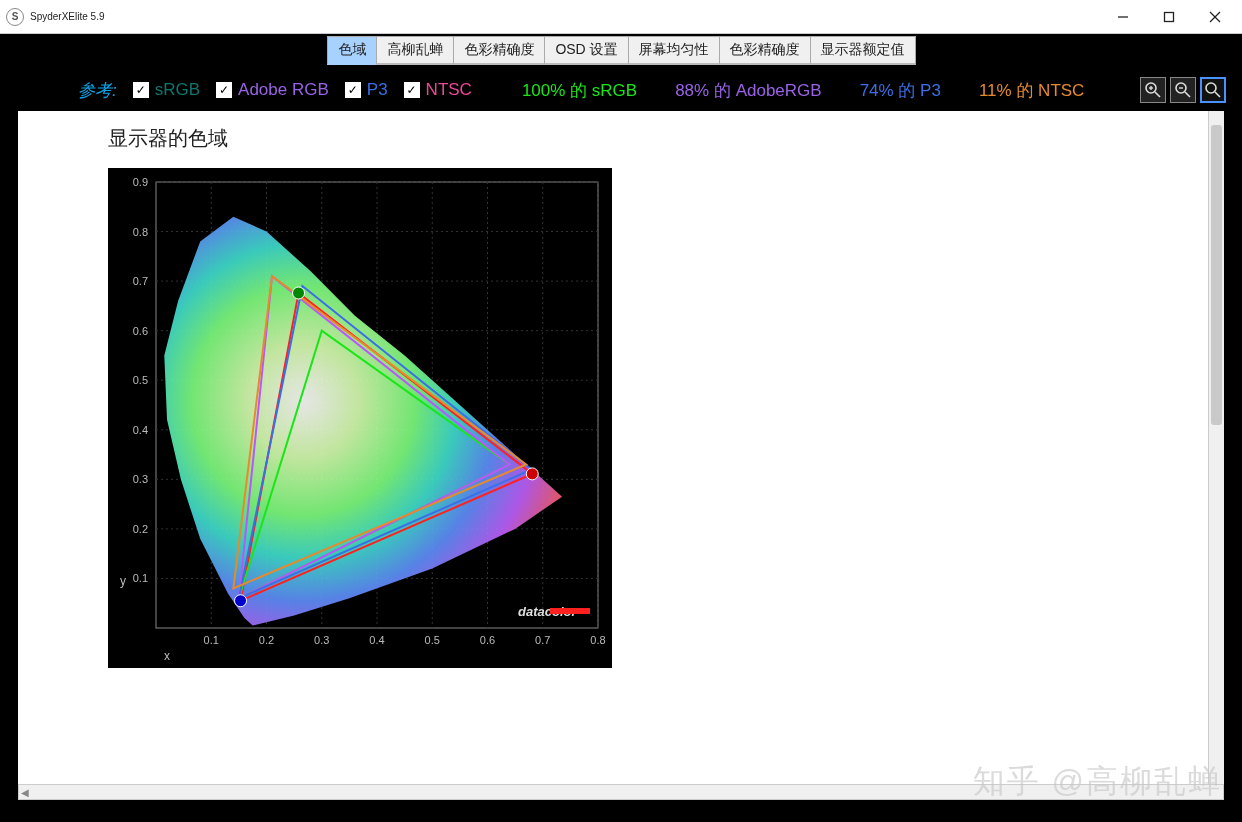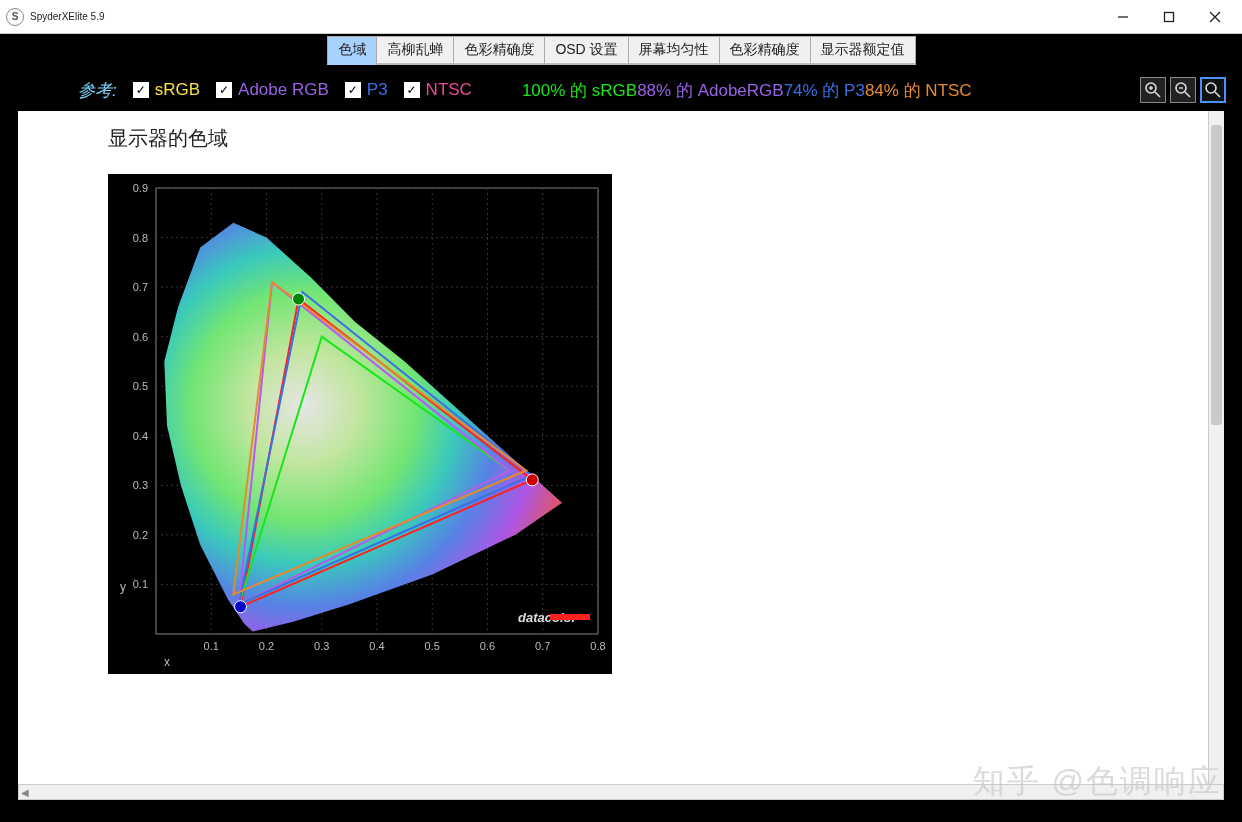--- a/index.html
+++ b/index.html
@@ -64,50 +64,50 @@
     background: #a7d1ff;
     border-bottom-color: #a7d1ff;
   }
   .ref-row {
     display: flex;
     align-items: center;
     padding: 12px 10px 6px 78px;
     gap: 10px;
     font-size: 17px;
   }
-  .ref-label { color: #7dd3fc; font-style: italic; margin-right: 6px; }
+  .ref-label { color: #0ea5e9; font-style: italic; margin-right: 6px; }
   .chk-wrap { display: flex; align-items: center; gap: 6px; }
   .chk {
     width: 16px; height: 16px;
     border: 1.5px solid #fff;
     display:flex;align-items:center;justify-content:center;
     color:#000;font-size:12px;background:#fff;
   }
-  .pct-block { display:flex; margin-left: 40px; font-size:17px;}
+  .pct-block { display:flex; gap:38px; margin-left: 40px; font-size:17px;}
   .zoom-group { margin-left:auto; margin-right:6px; display:flex; gap:4px;}
   .zoom-btn {
     width:26px;height:26px;
     border:1px solid #888;
     display:flex;align-items:center;justify-content:center;
     background:#222;
   }
   .zoom-btn.selected { border:2px solid #4a90ff; background:#111;}
   .content-wrap {
     flex:1;
     margin: 2px 18px 22px 18px;
     background:#fff;
     display:flex;
     overflow:hidden;
   }
   .content-scroll {
     flex:1;
     overflow:auto;
     padding: 14px 10px 20px 90px;
   }
-  .chart-title { font-size: 20px; color:#222; margin-bottom: 22px; }
+  .chart-title { font-size: 20px; color:#222; margin-bottom: 16px; }
   .chart-box {
     width: 504px; height: 500px;
     background:#000;
     position:relative;
   }
   svg.chart-svg { display:block; }
   .axis-label { fill:#bbb; font-size:12px; }
   .tick-label { fill:#bbb; font-size:11px; font-family: sans-serif;}
   .caption { font-size: 20px; color:#222; margin-top: 34px; }
   .watermark {
@@ -177,40 +177,40 @@
         <div class="tab">色彩精确度</div>
         <div class="tab">显示器额定值</div>
       </div>
   </div>
 
   <div class="ref-row">
     <span class="ref-label">参考:</span>
     <span id="ref-checks" style="display: flex; gap: 16px;">
         <span class="chk-wrap">
           <span class="chk">✓</span>
-          <span style="color: #fde047;">sRGB</span>
+          <span style="color: #0f766e;">sRGB</span>
         </span>
         <span class="chk-wrap">
           <span class="chk">✓</span>
           <span style="color: rgb(154, 99, 230);">Adobe RGB</span>
         </span>
         <span class="chk-wrap">
           <span class="chk">✓</span>
           <span style="color: rgb(58, 111, 230); text-align: center;">P3</span>
         </span>
         <span class="chk-wrap">
           <span class="chk">✓</span>
           <span style="color: #ec4899;">NTSC</span>
         </span>
       </span>
     <div class="pct-block" id="pct-block">
         <span style="color: rgb(25, 230, 25);">100% 的 sRGB</span>
         <span style="color: rgb(154, 99, 230);">88% 的 AdobeRGB</span>
         <span style="color: rgb(58, 111, 230);">74% 的 P3</span>
-        <span style="color: rgb(230, 138, 46);">84% 的 NTSC</span>
+        <span style="color: rgb(230, 138, 46);">11% 的 NTSC</span>
       </div>
     <div class="zoom-group">
       <div class="zoom-btn">
         <svg width="18" height="18">
             <circle cx="7" cy="7" r="5" fill="none" stroke="#ddd" stroke-width="1.6"></circle>
             <line x1="11" y1="11" x2="16" y2="16" stroke="#ddd" stroke-width="1.6"></line>
             <line x1="5" y1="7" x2="9" y2="7" stroke="#ddd" stroke-width="1.4"></line>
             <line x1="7" y1="5" x2="7" y2="9" stroke="#ddd" stroke-width="1.4"></line>
           </svg>
       </div>
@@ -300,13 +300,13 @@
     </div>
     <div class="vscroll">
       <div class="thumb"></div>
     </div>
   </div>
   <div class="hscroll">
     <span class="arrow">◀</span>
   </div>
 </div>
 
-<div class="watermark">知乎 @色调响应</div>
+<div class="watermark">知乎 @高柳乱蝉</div>
 
 </body></html>

